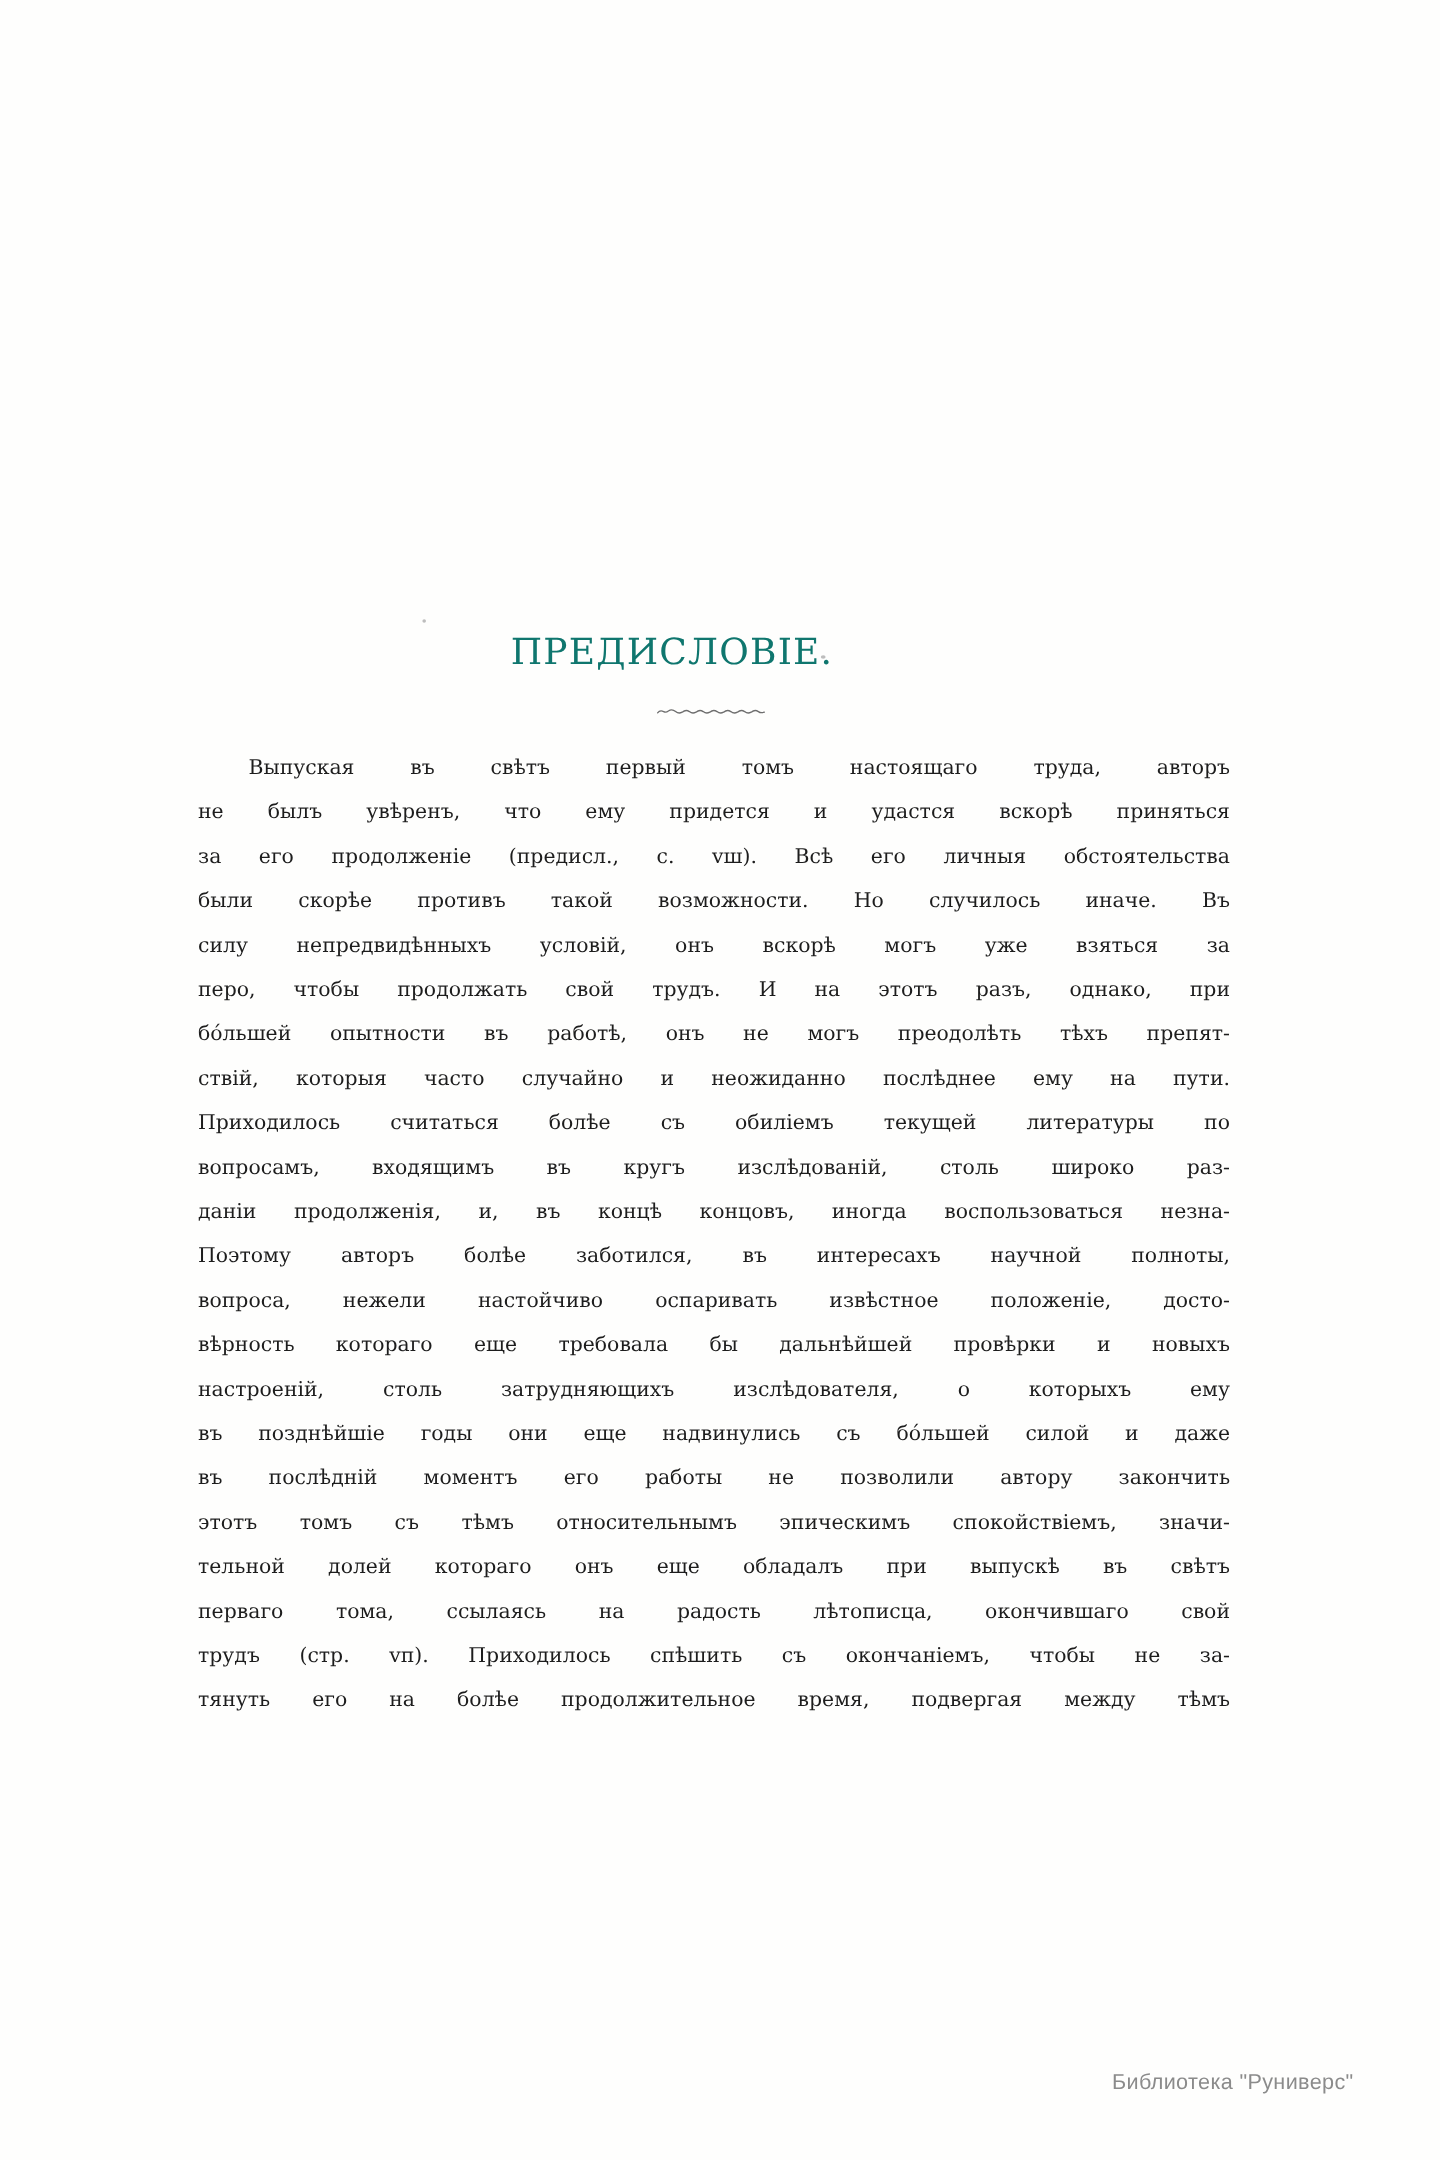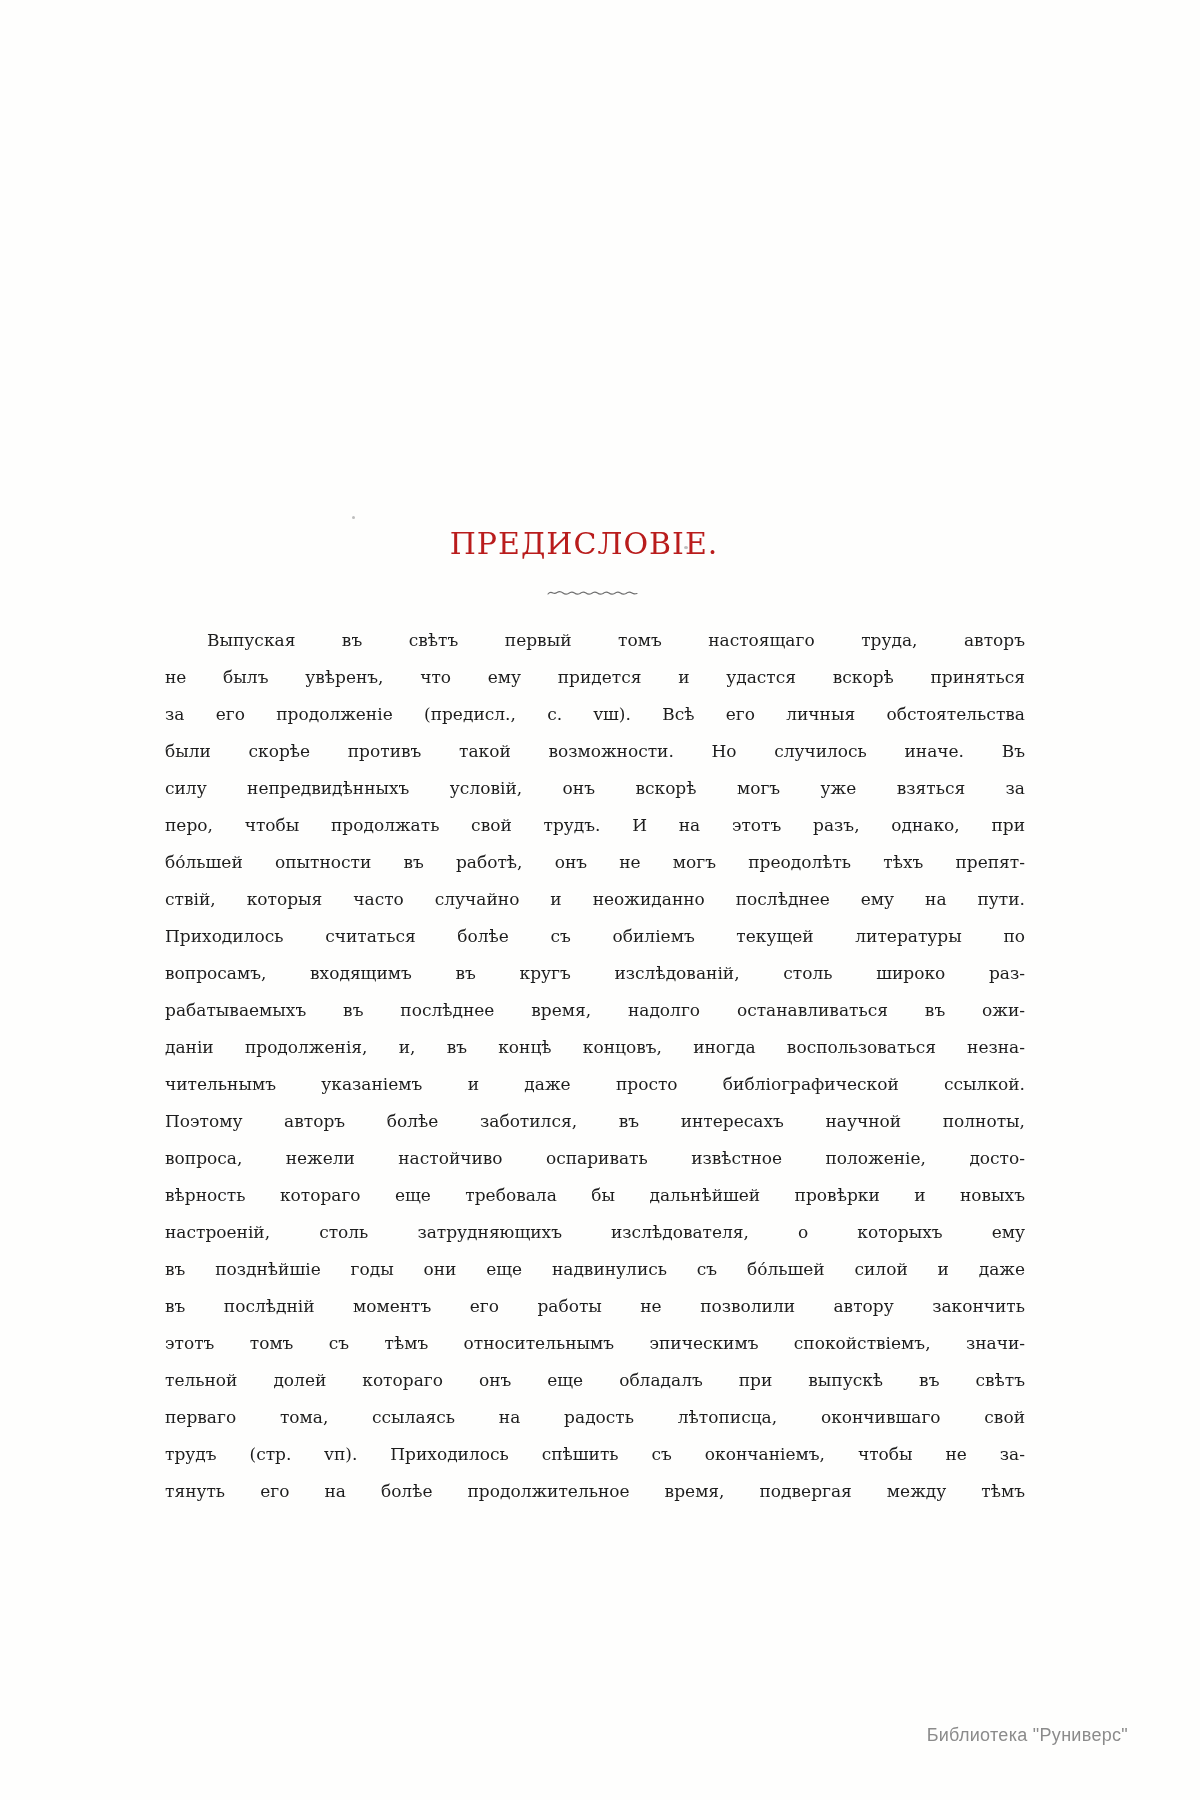--- a/index.html
+++ b/index.html
@@ -14,23 +14,22 @@
     width: 1200px; height: 1800px;
     background: #fefefd;
     overflow: hidden;
   }
   .doc-title {
     position: absolute;
     top: 526px; left: 560px;
     transform: translateX(-50%);
     font-size: 30px;
     letter-spacing: 1px;
-    color: #b91c1c;
+    color: #0f766e;
     white-space: nowrap;
-    margin-left: 24px;
   }
   .ornament {
     position: absolute;
     top: 583px; left: 546px;
     width: 100px; height: 10px;
     color: #6b6b6b;
   }
   .body-block {
     position: absolute;
     top: 622px; left: 165px;
@@ -78,23 +77,21 @@
     <div class="line indent">Выпуская въ свѣтъ первый томъ настоящаго труда, авторъ</div>
     <div class="line">не былъ увѣренъ, что ему придется и удастся вскорѣ приняться</div>
     <div class="line">за его продолженіе (предисл., с. vш). Всѣ его личныя обстоятельства</div>
     <div class="line">были скорѣе противъ такой возможности. Но случилось иначе. Въ</div>
     <div class="line">силу непредвидѣнныхъ условій, онъ вскорѣ могъ уже взяться за</div>
     <div class="line">перо, чтобы продолжать свой трудъ. И на этотъ разъ, однако, при</div>
     <div class="line">бо́льшей опытности въ работѣ, онъ не могъ преодолѣть тѣхъ препят-</div>
     <div class="line">ствій, которыя часто случайно и неожиданно послѣднее ему на пути.</div>
     <div class="line">Приходилось считаться болѣе съ обиліемъ текущей литературы по</div>
     <div class="line">вопросамъ, входящимъ въ кругъ изслѣдованій, столь широко раз-</div>
-    <div class="line">рабатываемыхъ въ послѣднее время, надолго останавливаться въ ожи-</div>
     <div class="line">даніи продолженія, и, въ концѣ концовъ, иногда воспользоваться незна-</div>
-    <div class="line">чительнымъ указаніемъ и даже просто библіографической ссылкой.</div>
     <div class="line">Поэтому авторъ болѣе заботился, въ интересахъ научной полноты,</div>
     <div class="line">вопроса, нежели настойчиво оспаривать извѣстное положеніе, досто-</div>
     <div class="line">вѣрность котораго еще требовала бы дальнѣйшей провѣрки и новыхъ</div>
     <div class="line">настроеній, столь затрудняющихъ изслѣдователя, о которыхъ ему</div>
     <div class="line">въ позднѣйшіе годы они еще надвинулись съ бо́льшей силой и даже</div>
     <div class="line">въ послѣдній моментъ его работы не позволили автору закончить</div>
     <div class="line">этотъ томъ съ тѣмъ относительнымъ эпическимъ спокойствіемъ, значи-</div>
     <div class="line">тельной долей котораго онъ еще обладалъ при выпускѣ въ свѣтъ</div>
     <div class="line">перваго тома, ссылаясь на радость лѣтописца, окончившаго свой</div>
     <div class="line">трудъ (стр. vп). Приходилось спѣшить съ окончаніемъ, чтобы не за-</div>

